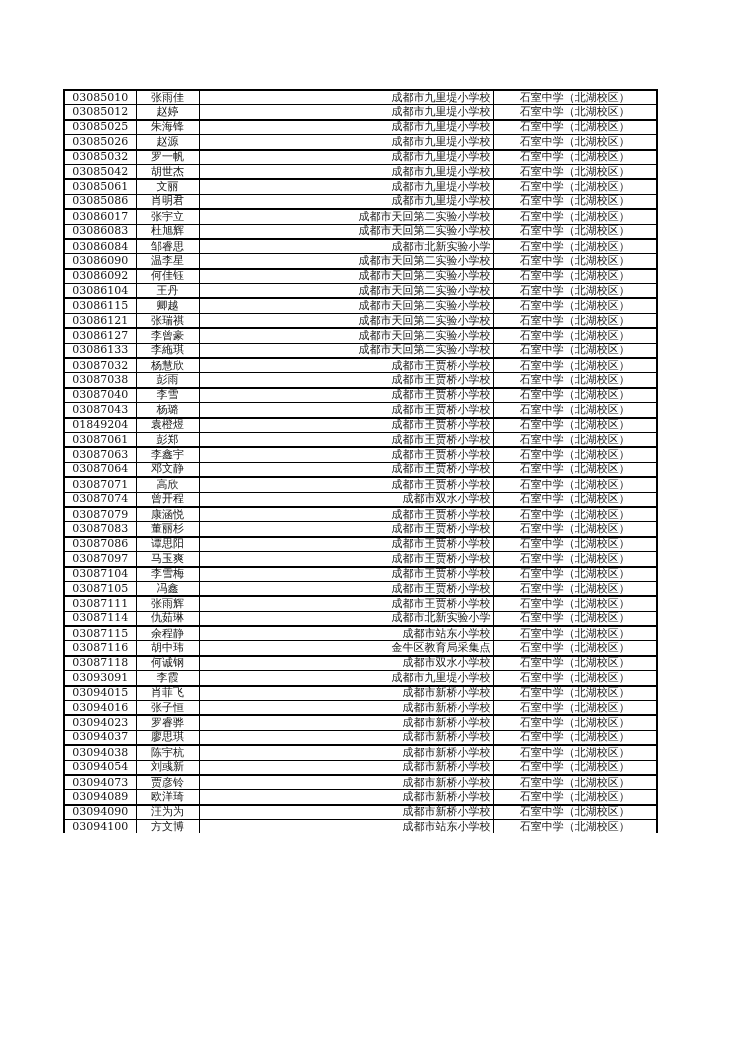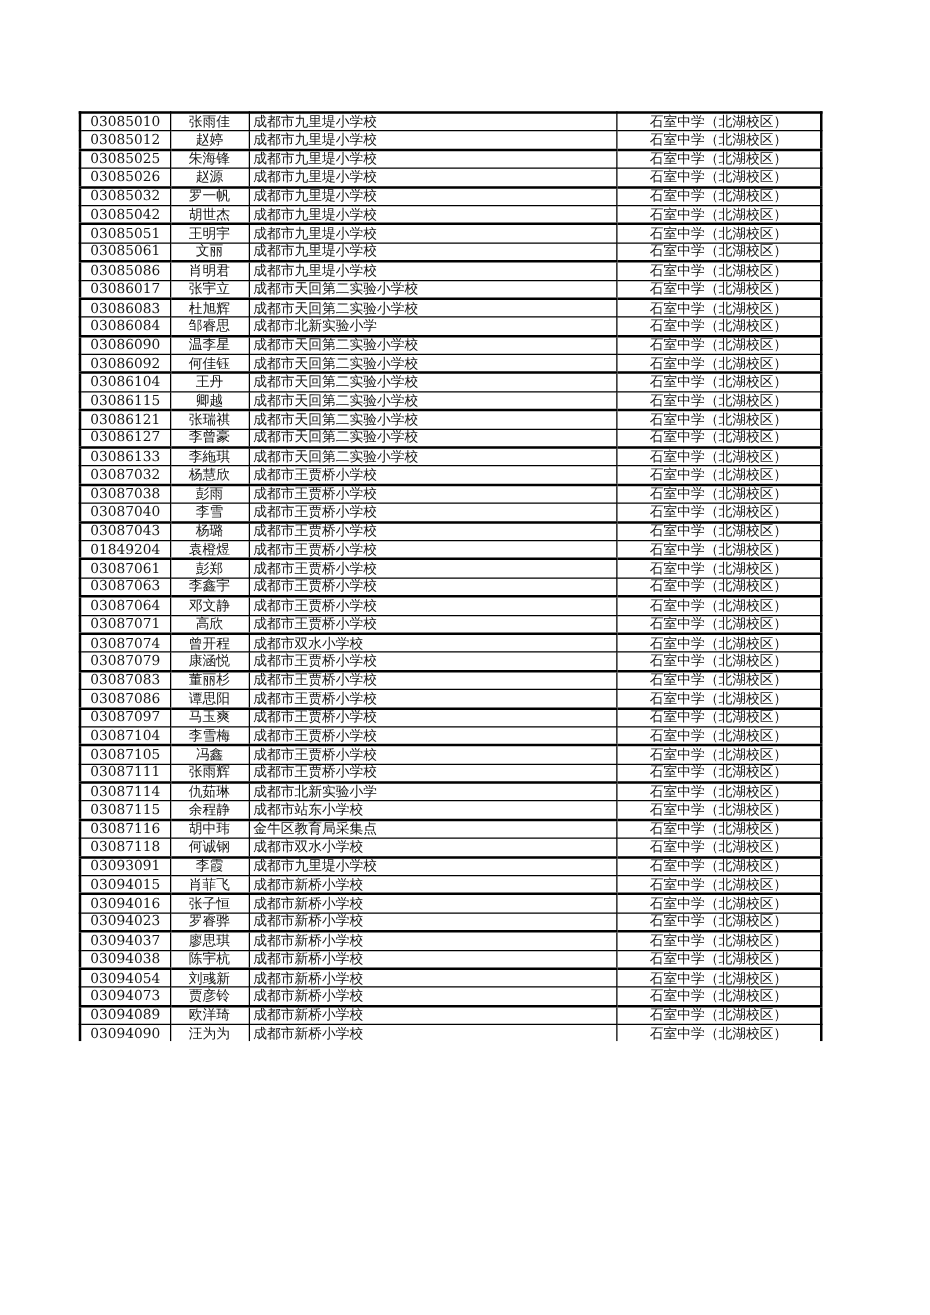--- a/index.html
+++ b/index.html
@@ -30,21 +30,21 @@
     height: 13.4px;
     font-size: 11px;
     line-height: 1.1;
     padding: 0 2px;
     color: #141414;
     white-space: nowrap;
     overflow: hidden;
     text-align: center;
   }
   table.admission td:nth-child(3) {
-    text-align: left;
+    text-align: right;
     padding-left: 3px;
   }
   
   table.admission tr:nth-child(even) td {
     border-bottom-width: 2px;
   }
   .watermark {
     position: absolute;
     top: 991px;
     right: 6px;
@@ -121,26 +121,20 @@
           <td>成都市九里堤小学校</td>
           <td>石室中学（北湖校区）</td>
         </tr>
         <tr>
           <td>03085042</td>
           <td>胡世杰</td>
           <td>成都市九里堤小学校</td>
           <td>石室中学（北湖校区）</td>
         </tr>
         <tr>
-          <td>03085051</td>
-          <td>王明宇</td>
-          <td>成都市九里堤小学校</td>
-          <td>石室中学（北湖校区）</td>
-        </tr>
-        <tr>
           <td>03085061</td>
           <td>文丽</td>
           <td>成都市九里堤小学校</td>
           <td>石室中学（北湖校区）</td>
         </tr>
         <tr>
           <td>03085086</td>
           <td>肖明君</td>
           <td>成都市九里堤小学校</td>
           <td>石室中学（北湖校区）</td>

